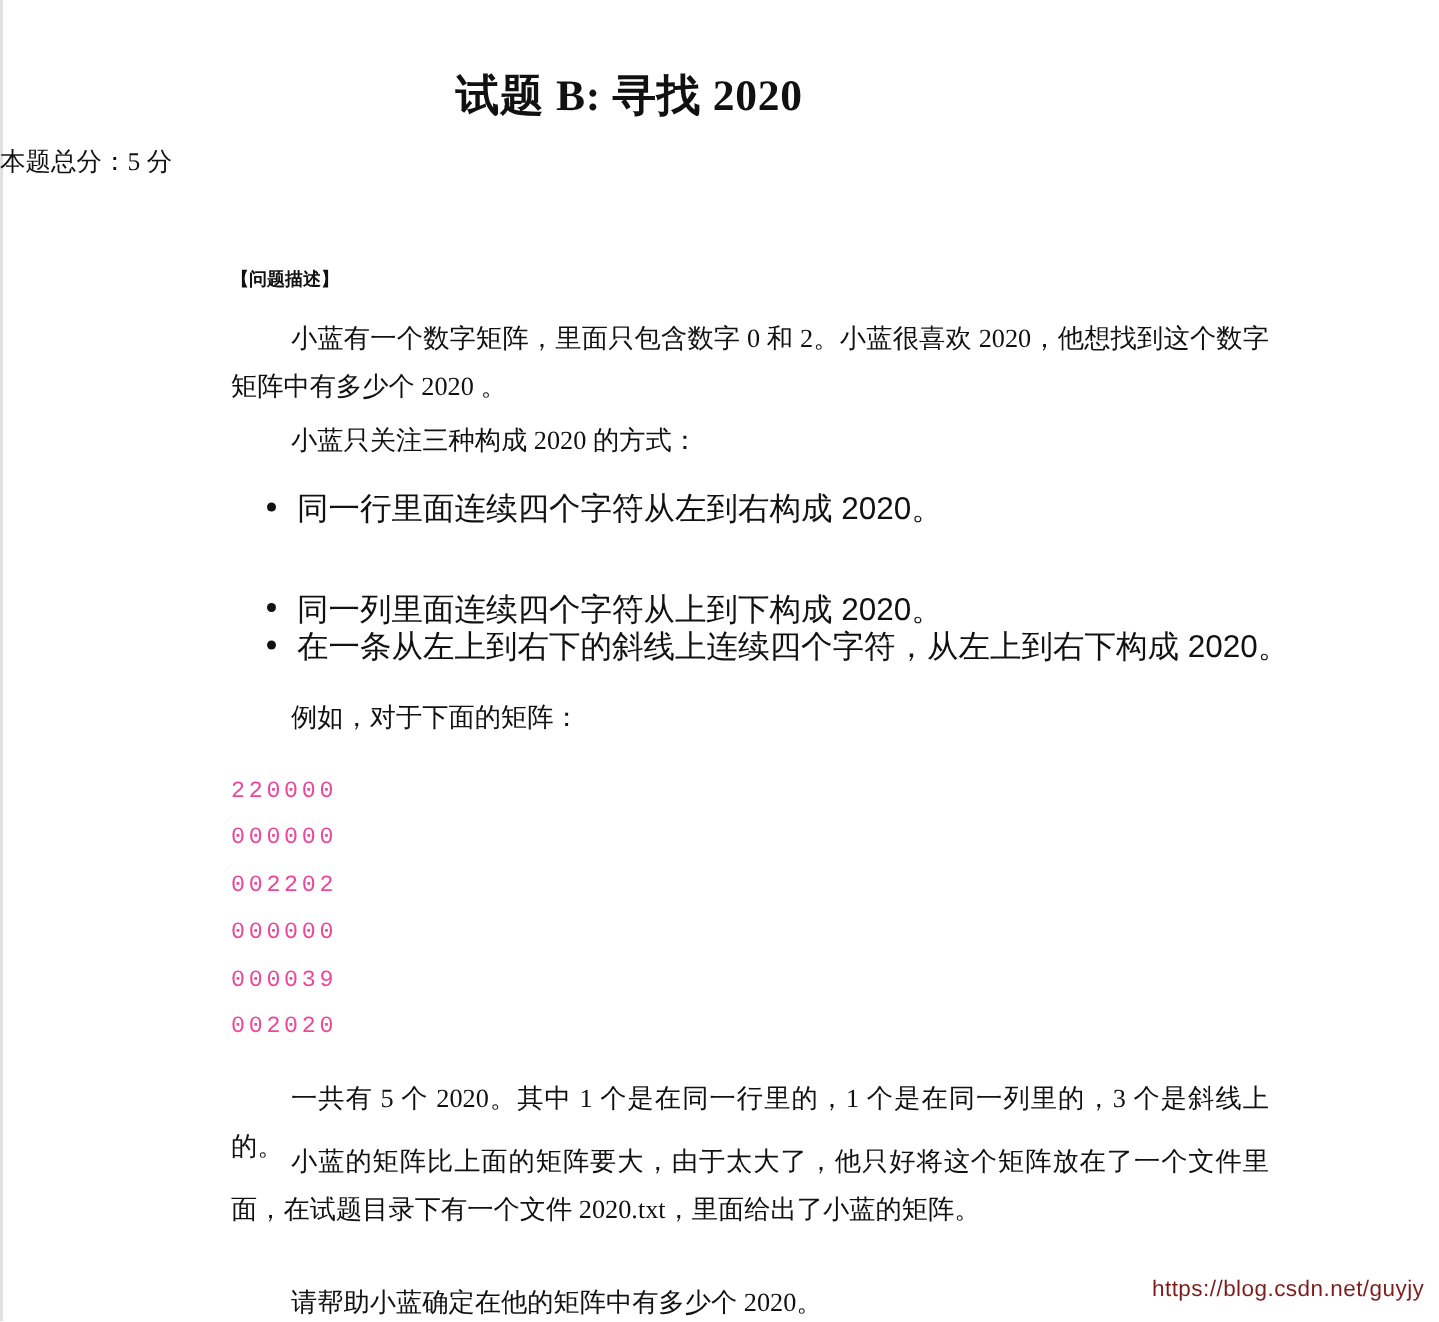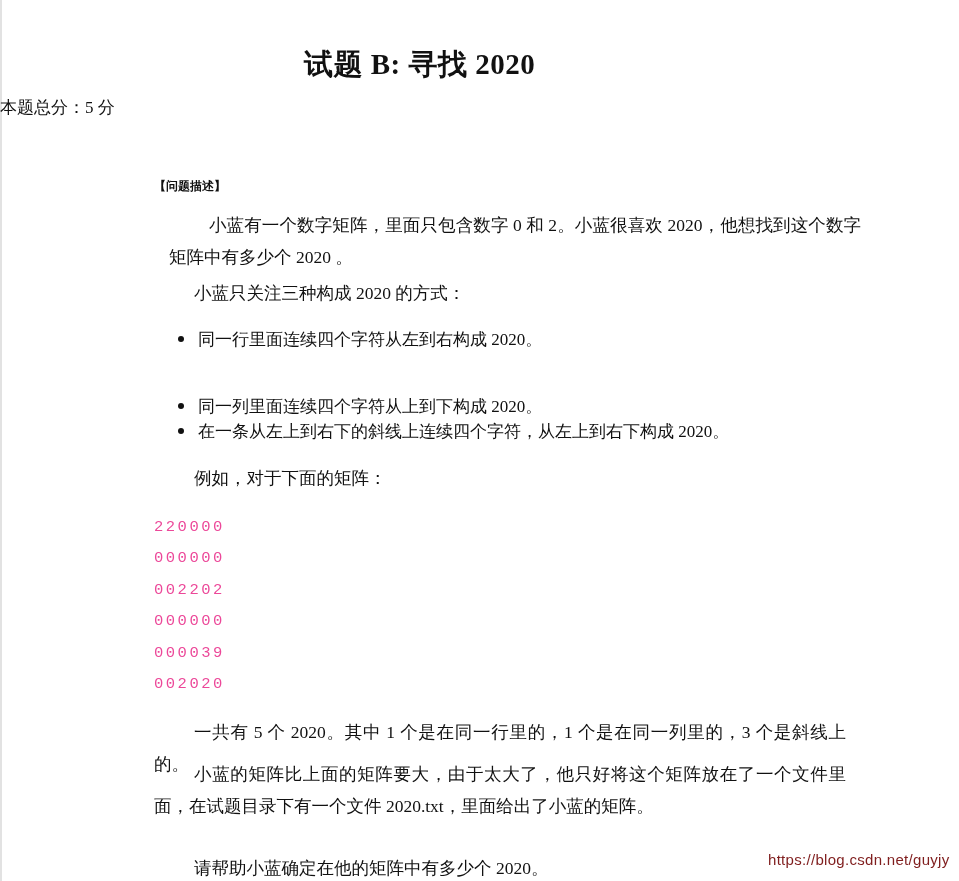--- a/index.html
+++ b/index.html
@@ -30,22 +30,22 @@
       font-family: "DejaVu Sans", sans-serif;
     }
     .para {
       position: absolute; left: 154px; width: 692px;
       font-size: 17.5px; line-height: 32px;
       font-family: "Liberation Serif", serif;
       text-align: justify; text-align-last: left;
     }
     .indent { text-indent: 40px; }
     .bullet {
-      position: absolute; left: 178px; font-size: 17px; line-height: 28px;
-      font-family: Liberation Serif, serif;
+      position: absolute; left: 178px; font-size: 21px; line-height: 28px;
+      font-family: Liberation Sans, sans-serif;
     }
     .bullet .dot {
       display: inline-block; width: 6px; height: 6px; border-radius: 50%;
       background: #111; margin-right: 14px; vertical-align: middle;
       position: relative; top: -2px;
     }
     .matrix {
       position: absolute; left: 154px; top: 512px;
       font-family: Liberation Mono, monospace;
       font-size: 15.5px; letter-spacing: 2.5px; color: #ec4899;
@@ -60,21 +60,21 @@
 </head>
 <body>
 
 <div class="left-border"></div>
 
 <div class="title">试题 B: 寻找 2020</div>
 <div class="subtitle">本题总分：5 分</div>
 
 <div class="section-heading">【问题描述】</div>
 
-<div class="para indent" style="top:209px;margin-left:15px;">小蓝有一个数字矩阵，里面只包含数字 0 和 2。小蓝很喜欢 2020，他想找到这个数字矩阵中有多少个 2020 。</div>
+<div class="para indent" style="top:209px;">小蓝有一个数字矩阵，里面只包含数字 0 和 2。小蓝很喜欢 2020，他想找到这个数字矩阵中有多少个 2020 。</div>
 <div class="para indent" style="top:277px;">小蓝只关注三种构成 2020 的方式：</div>
 
 <div class="bullet" style="top:326px;">
   <span class="dot"></span><span>同一行里面连续四个字符从左到右构成 2020。</span>
 </div>
 <div class="bullet" style="top:355px;margin-top:38px;">
   <span class="dot"></span><span>同一列里面连续四个字符从上到下构成 2020。</span>
 </div>
 <div class="bullet" style="top:418px;">
   <span class="dot"></span><span>在一条从左上到右下的斜线上连续四个字符，从左上到右下构成 2020。</span>

